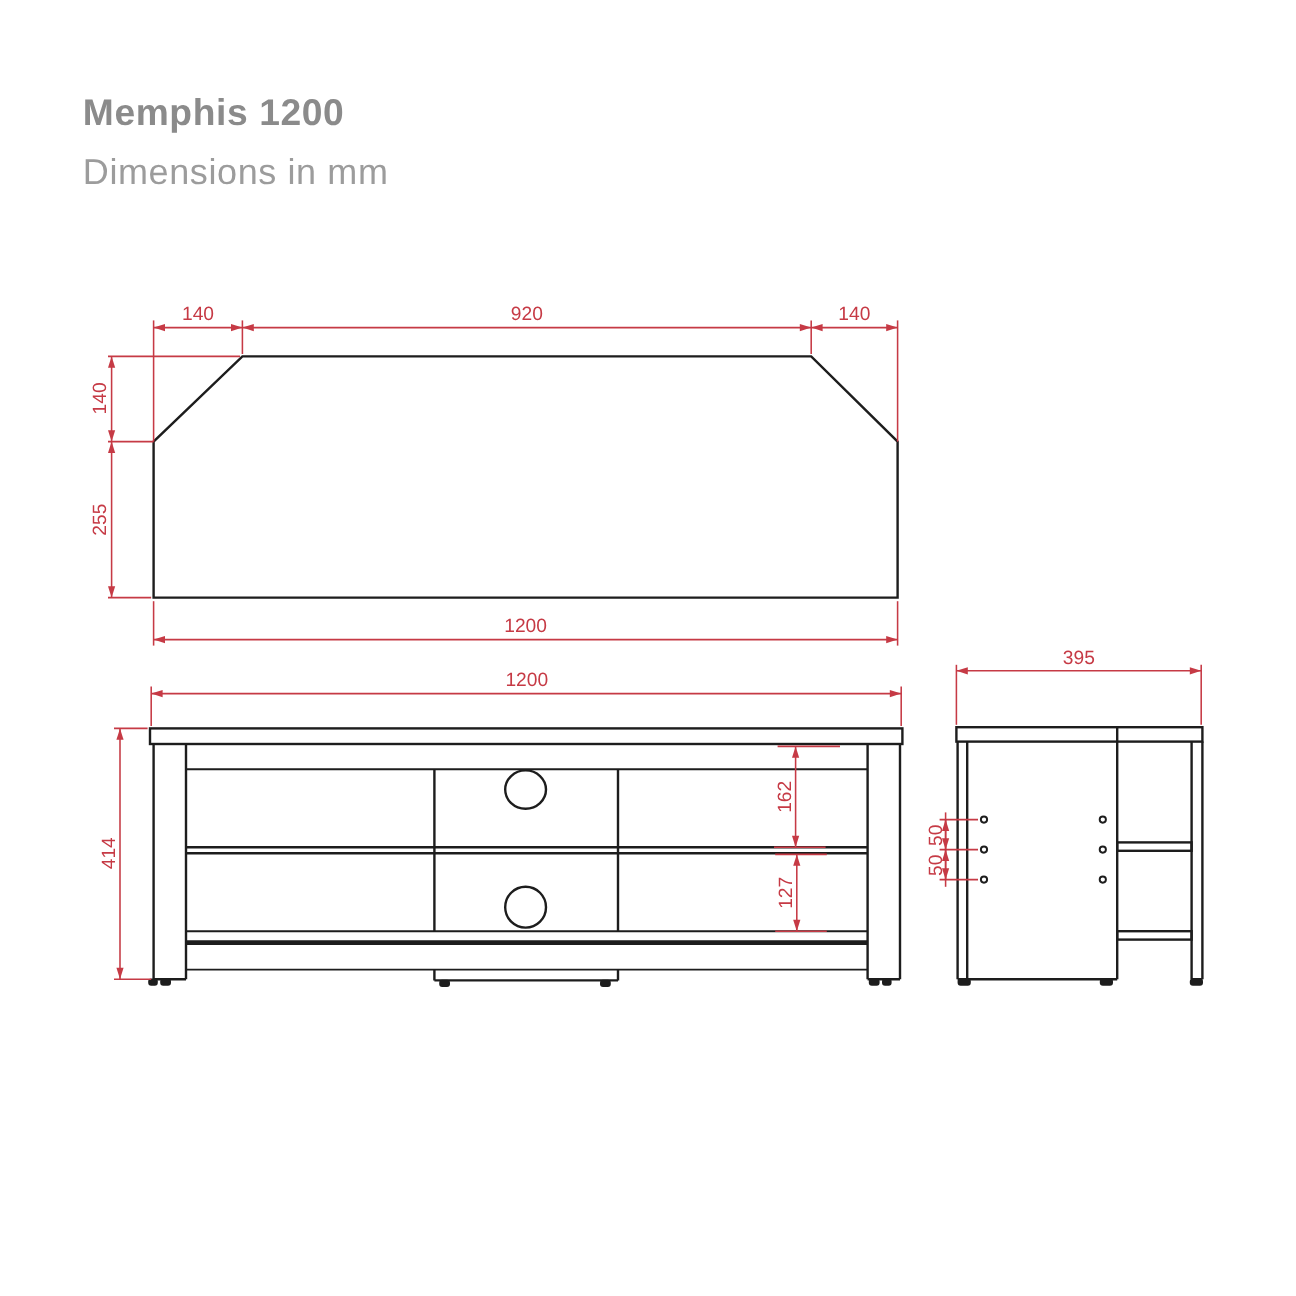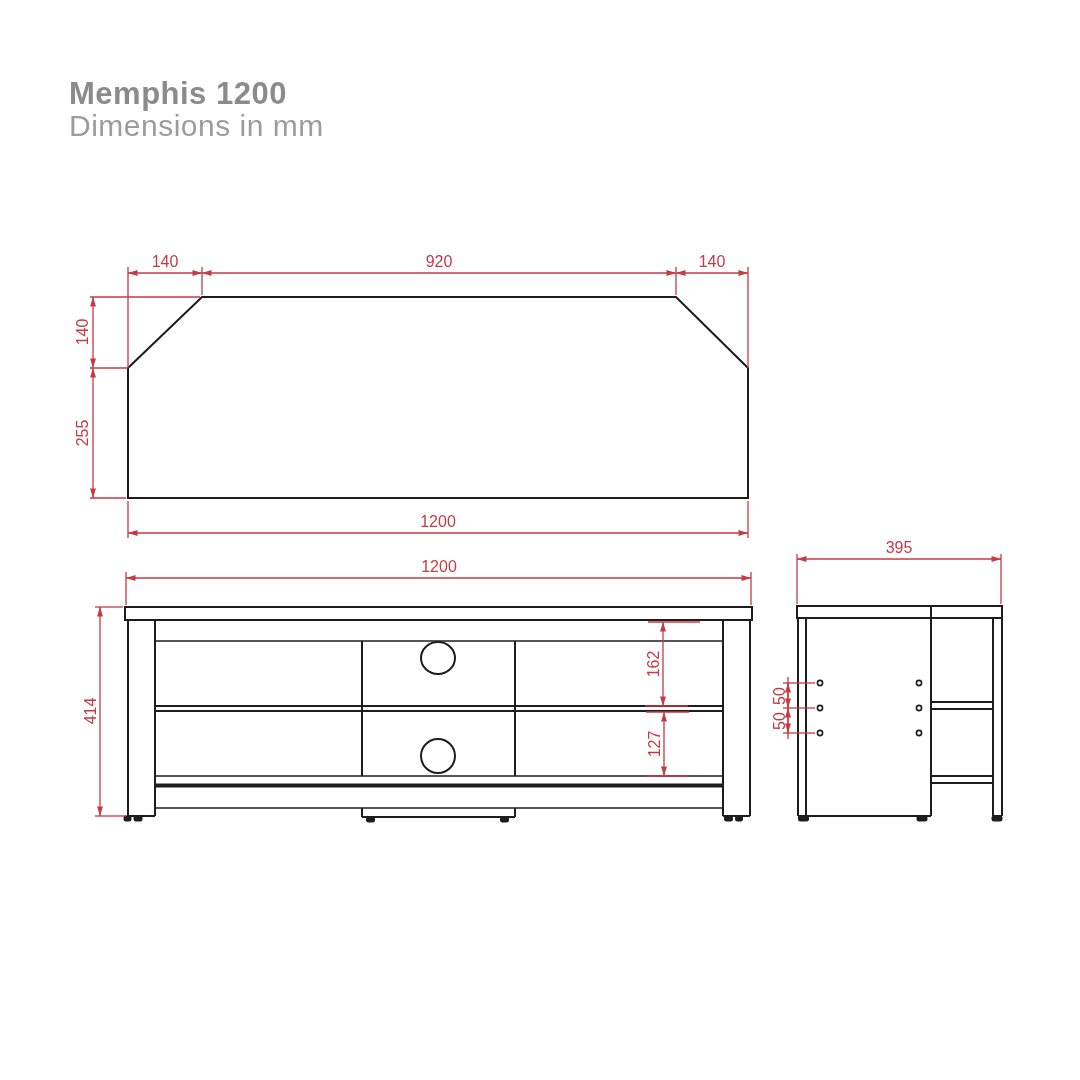--- a/index.html
+++ b/index.html
@@ -2,21 +2,21 @@
 <html style="--line: #1d1d1d; --dim: #c63a45; --title-gray: #8b8b8b; --subtitle-gray: #9c9c9c; --bg: #ffffff;"><head>
 <meta charset="utf-8">
 <style>
   :root{
     --line:#1d1d1d; --dim:#c63a45; --title-gray:#8b8b8b; --subtitle-gray:#9c9c9c; --bg:#ffffff;
   }
   html,body{margin:0;padding:0;background:var(--bg);}
   .canvas{position:relative;width:1080px;height:908px;background:var(--bg);overflow:hidden;
           font-family:"Liberation Sans", sans-serif;}
   .title{position:absolute;left:69px;top:76px;font-size:31px;font-weight:bold;color:var(--title-gray);letter-spacing:.5px;}
-  .subtitle{position:absolute;left:69px;top:109px;font-size:30px;font-weight:400;color:var(--subtitle-gray);letter-spacing:.5px;}
+  .subtitle{position:absolute;left:69px;top:127px;font-size:30px;font-weight:400;color:var(--subtitle-gray);letter-spacing:.5px;}
   svg{position:absolute;left:0;top:0;}
   .blk{stroke:var(--line);stroke-width:2;fill:none;stroke-linejoin:miter;stroke-linecap:butt;}
   .blk-thin{stroke:var(--line);stroke-width:1.6;fill:none;}
   .blk-thick{stroke:var(--line);stroke-width:4;fill:none;}
   .foot{fill:var(--line);stroke:none;}
   .red{stroke:var(--dim);stroke-width:1.3;fill:none;}
   .dimtxt{fill:var(--dim);font-family:"Liberation Sans",sans-serif;font-size:16px;text-anchor:middle;}
   .arrfill{fill:var(--dim);stroke:none;}
 </style>
 </head>

